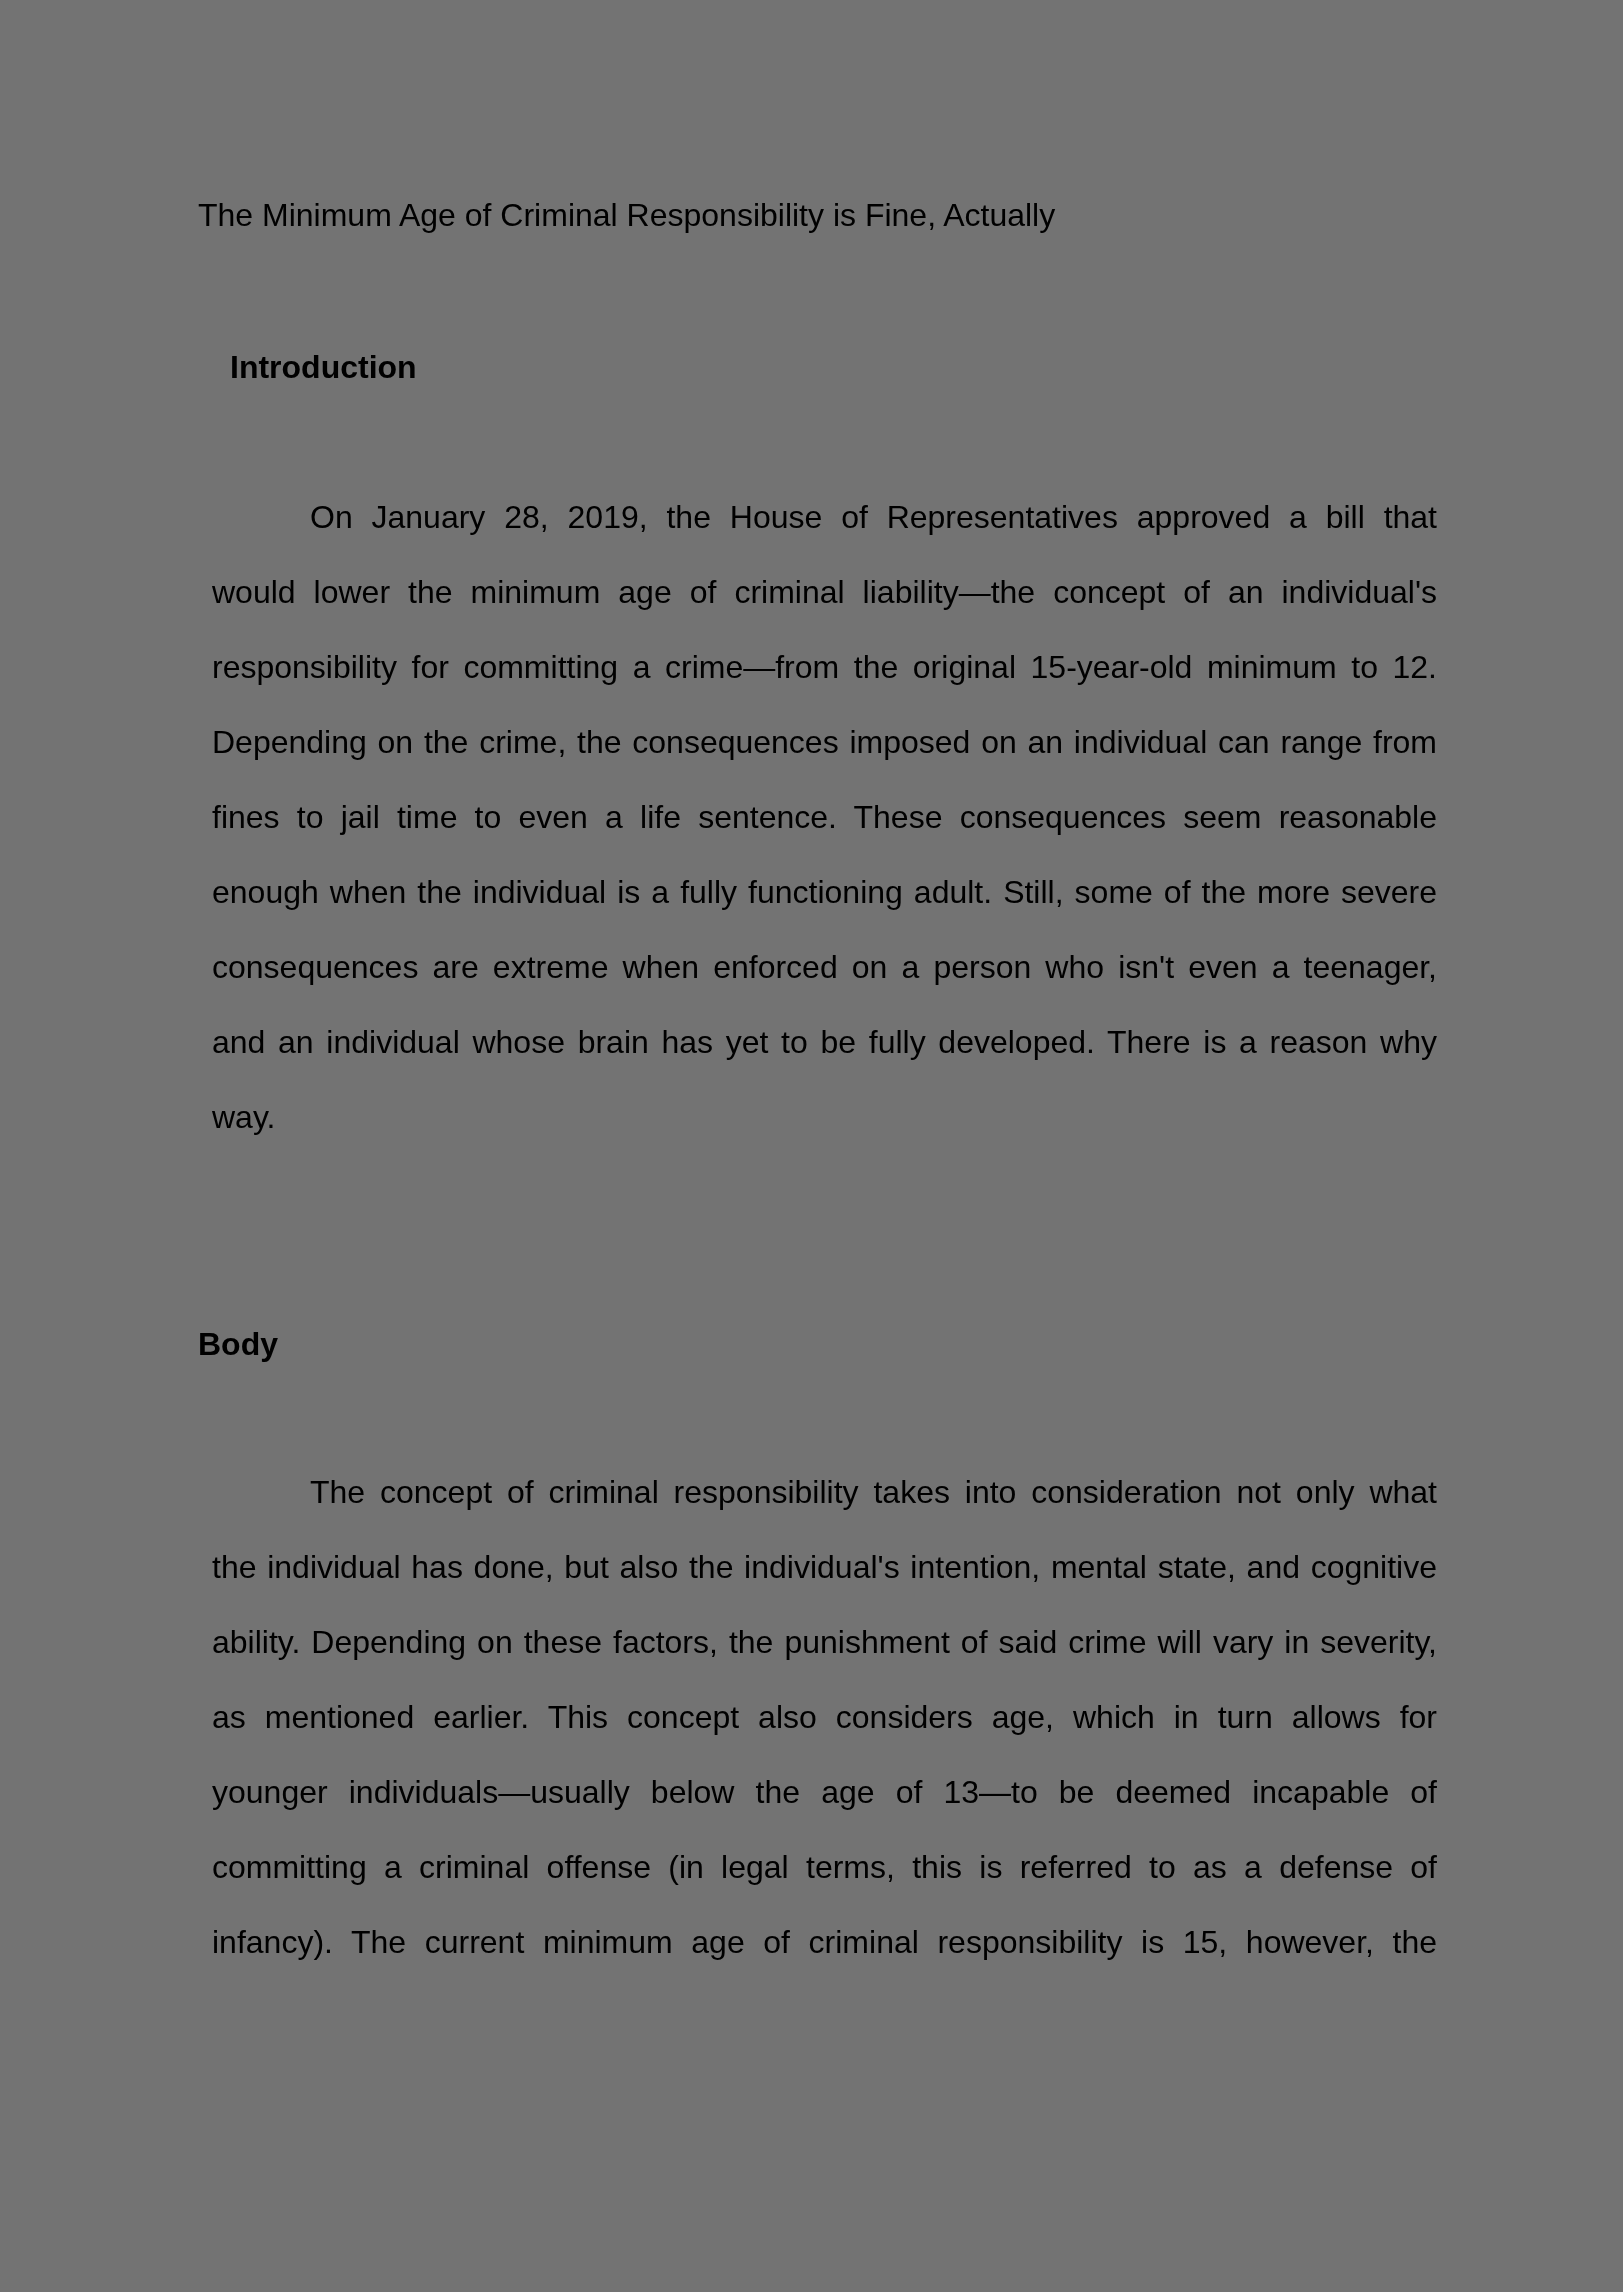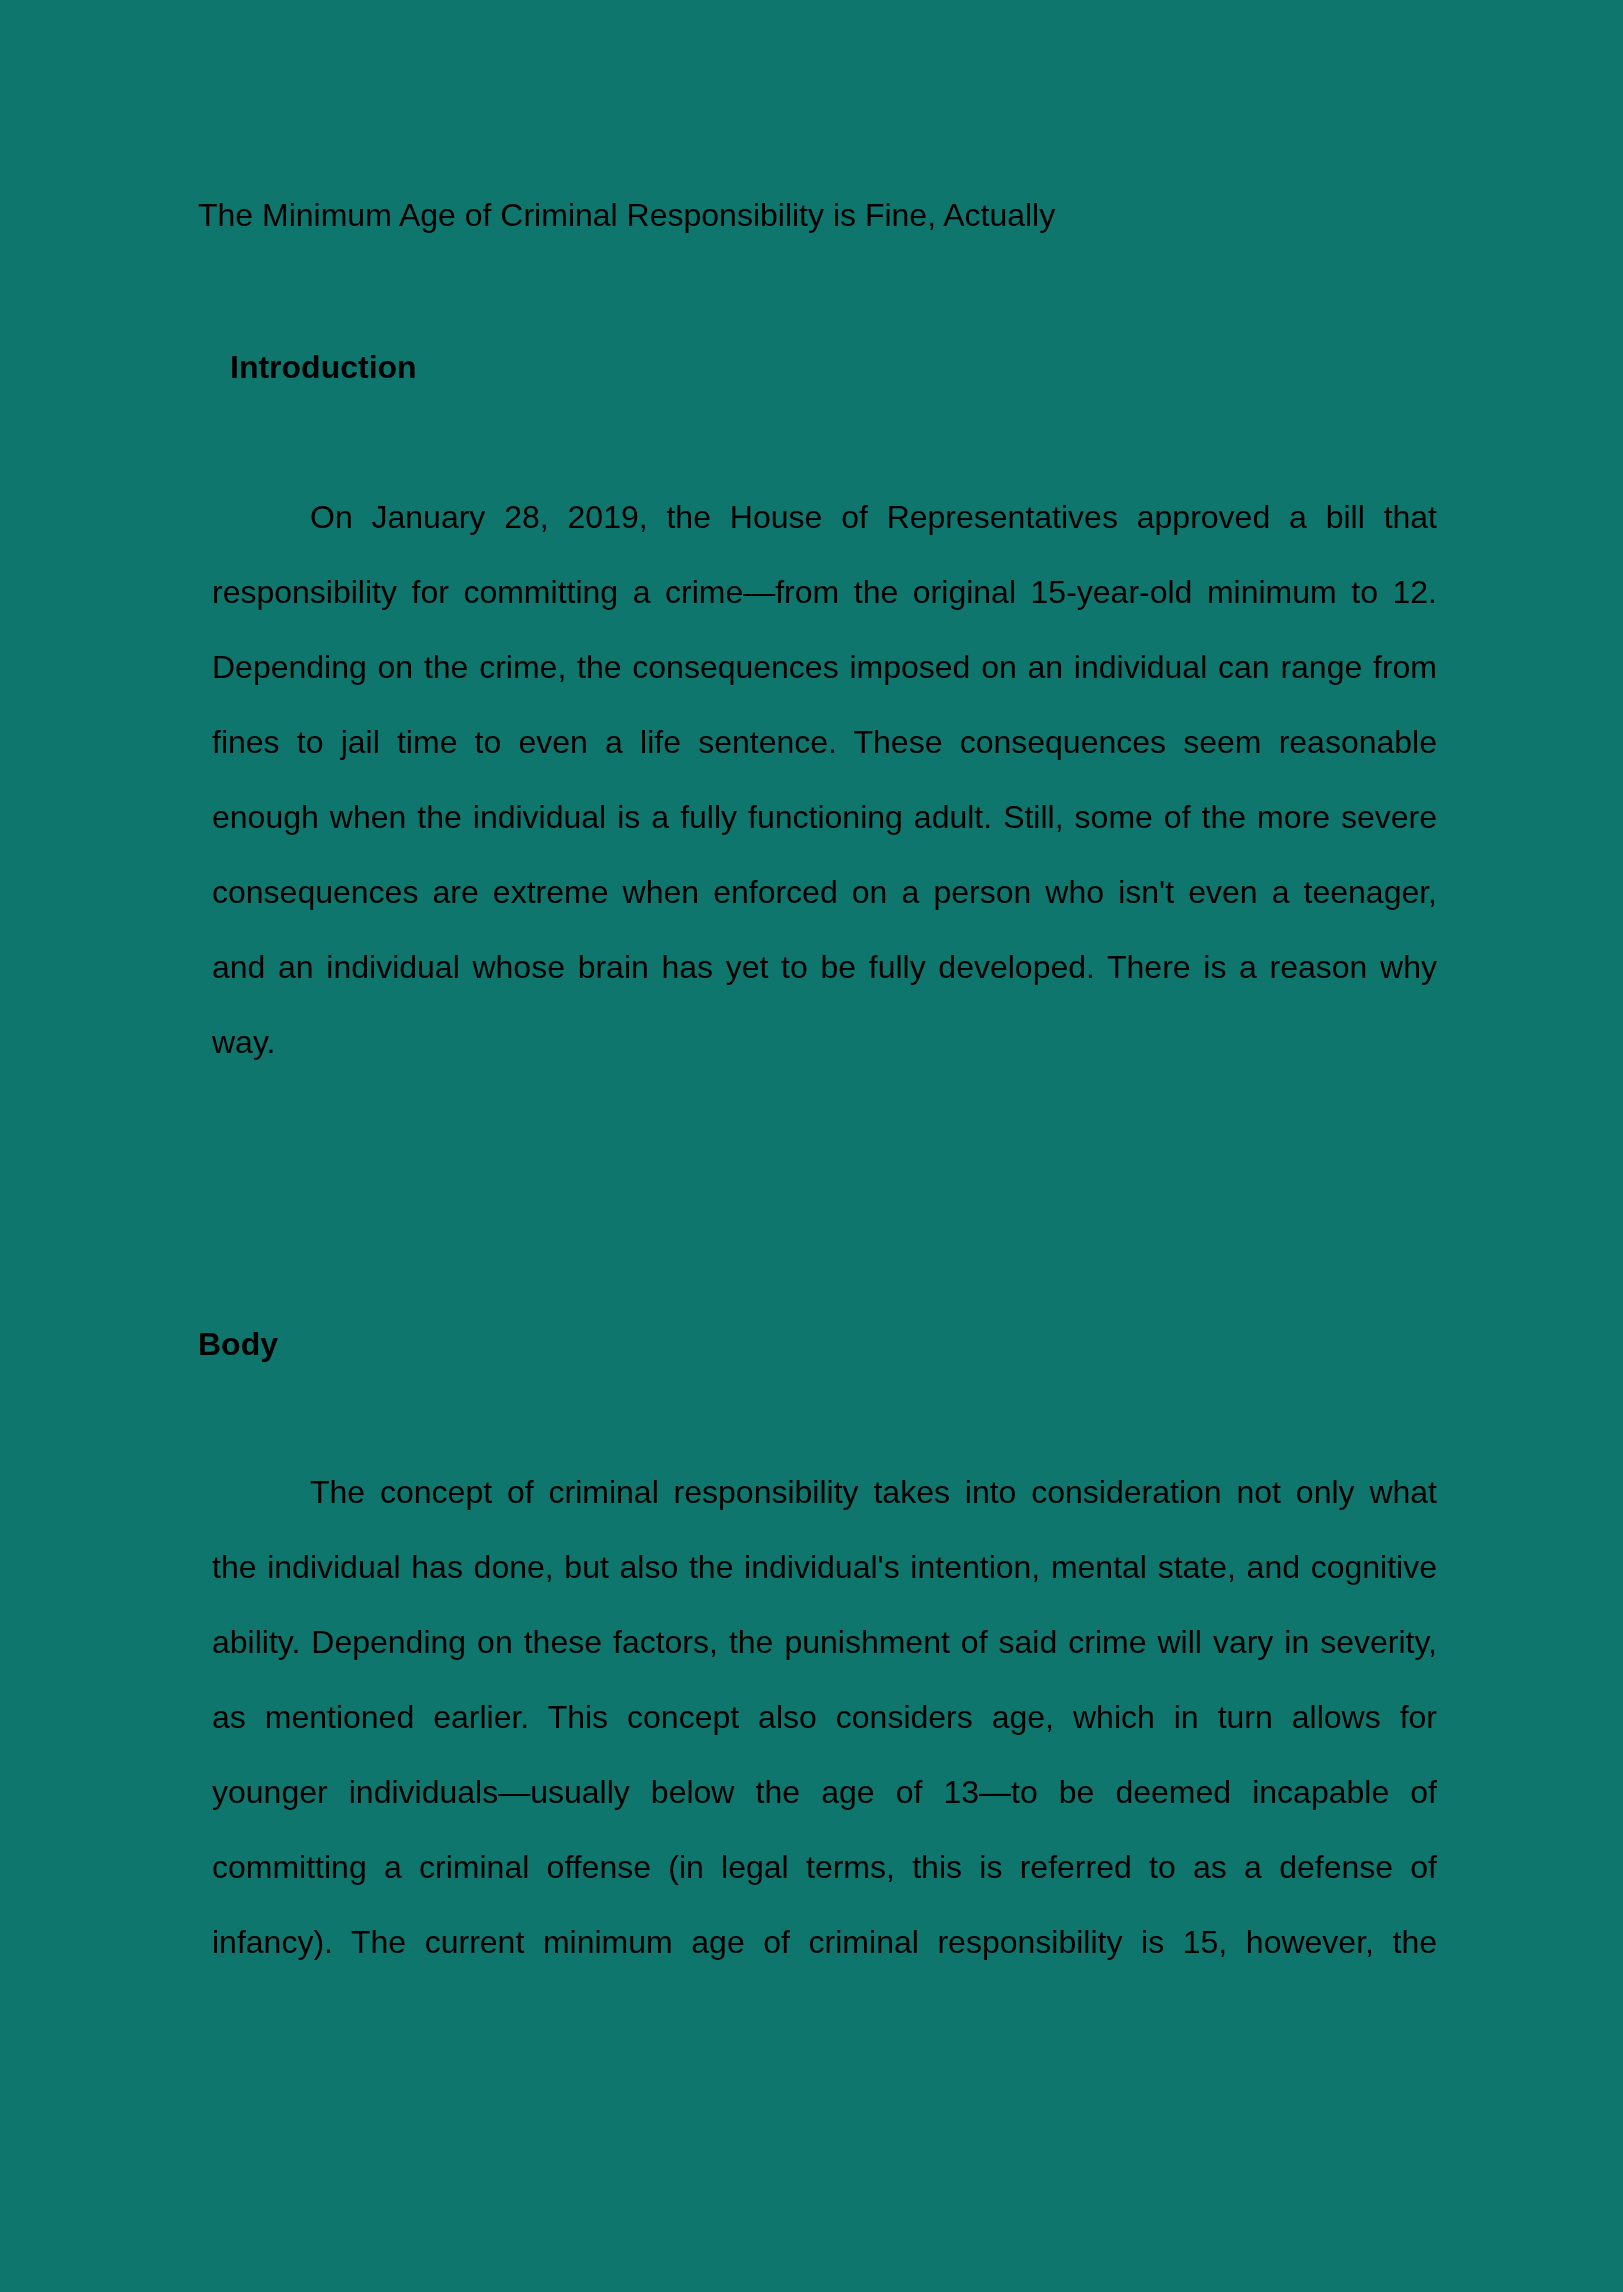--- a/index.html
+++ b/index.html
@@ -14,21 +14,21 @@
       overflow: hidden;
       font-family: "Liberation Sans", "DejaVu Sans", sans-serif;
       color: #000000;
     }
     .page {
       position: absolute;
       left: 0;
       top: 0;
       width: 1623px;
       height: 2293px;
-      background: #0f766e;
+      background: #737373;
     }
     .block {
       position: absolute;
       left: 198px;
       width: 1225px;
       font-size: 32px;
       line-height: 75px;
       white-space: nowrap;
     }
     .title {
@@ -65,20 +65,21 @@
 <body>
 
 <div class="page">
 
   <div class="block title">The Minimum Age of Criminal Responsibility is Fine, Actually</div>
 
   <div class="block heading heading-intro">Introduction</div>
 
   <div class="block para-1">
     <span class="line first">On January 28, 2019, the House of Representatives approved a bill that</span>
+    <span class="line">would lower the minimum age of criminal liability—the concept of an individual's</span>
     <span class="line">responsibility for committing a crime—from the original 15-year-old minimum to 12.</span>
     <span class="line">Depending on the crime, the consequences imposed on an individual can range from</span>
     <span class="line">fines to jail time to even a life sentence. These consequences seem reasonable</span>
     <span class="line">enough when the individual is a fully functioning adult. Still, some of the more severe</span>
     <span class="line">consequences are extreme when enforced on a person who isn't even a teenager,</span>
     <span class="line">and an individual whose brain has yet to be fully developed. There is a reason why</span>
     <span class="line last">way.</span>
   </div>
 
   <div class="block heading heading-body">Body</div>

